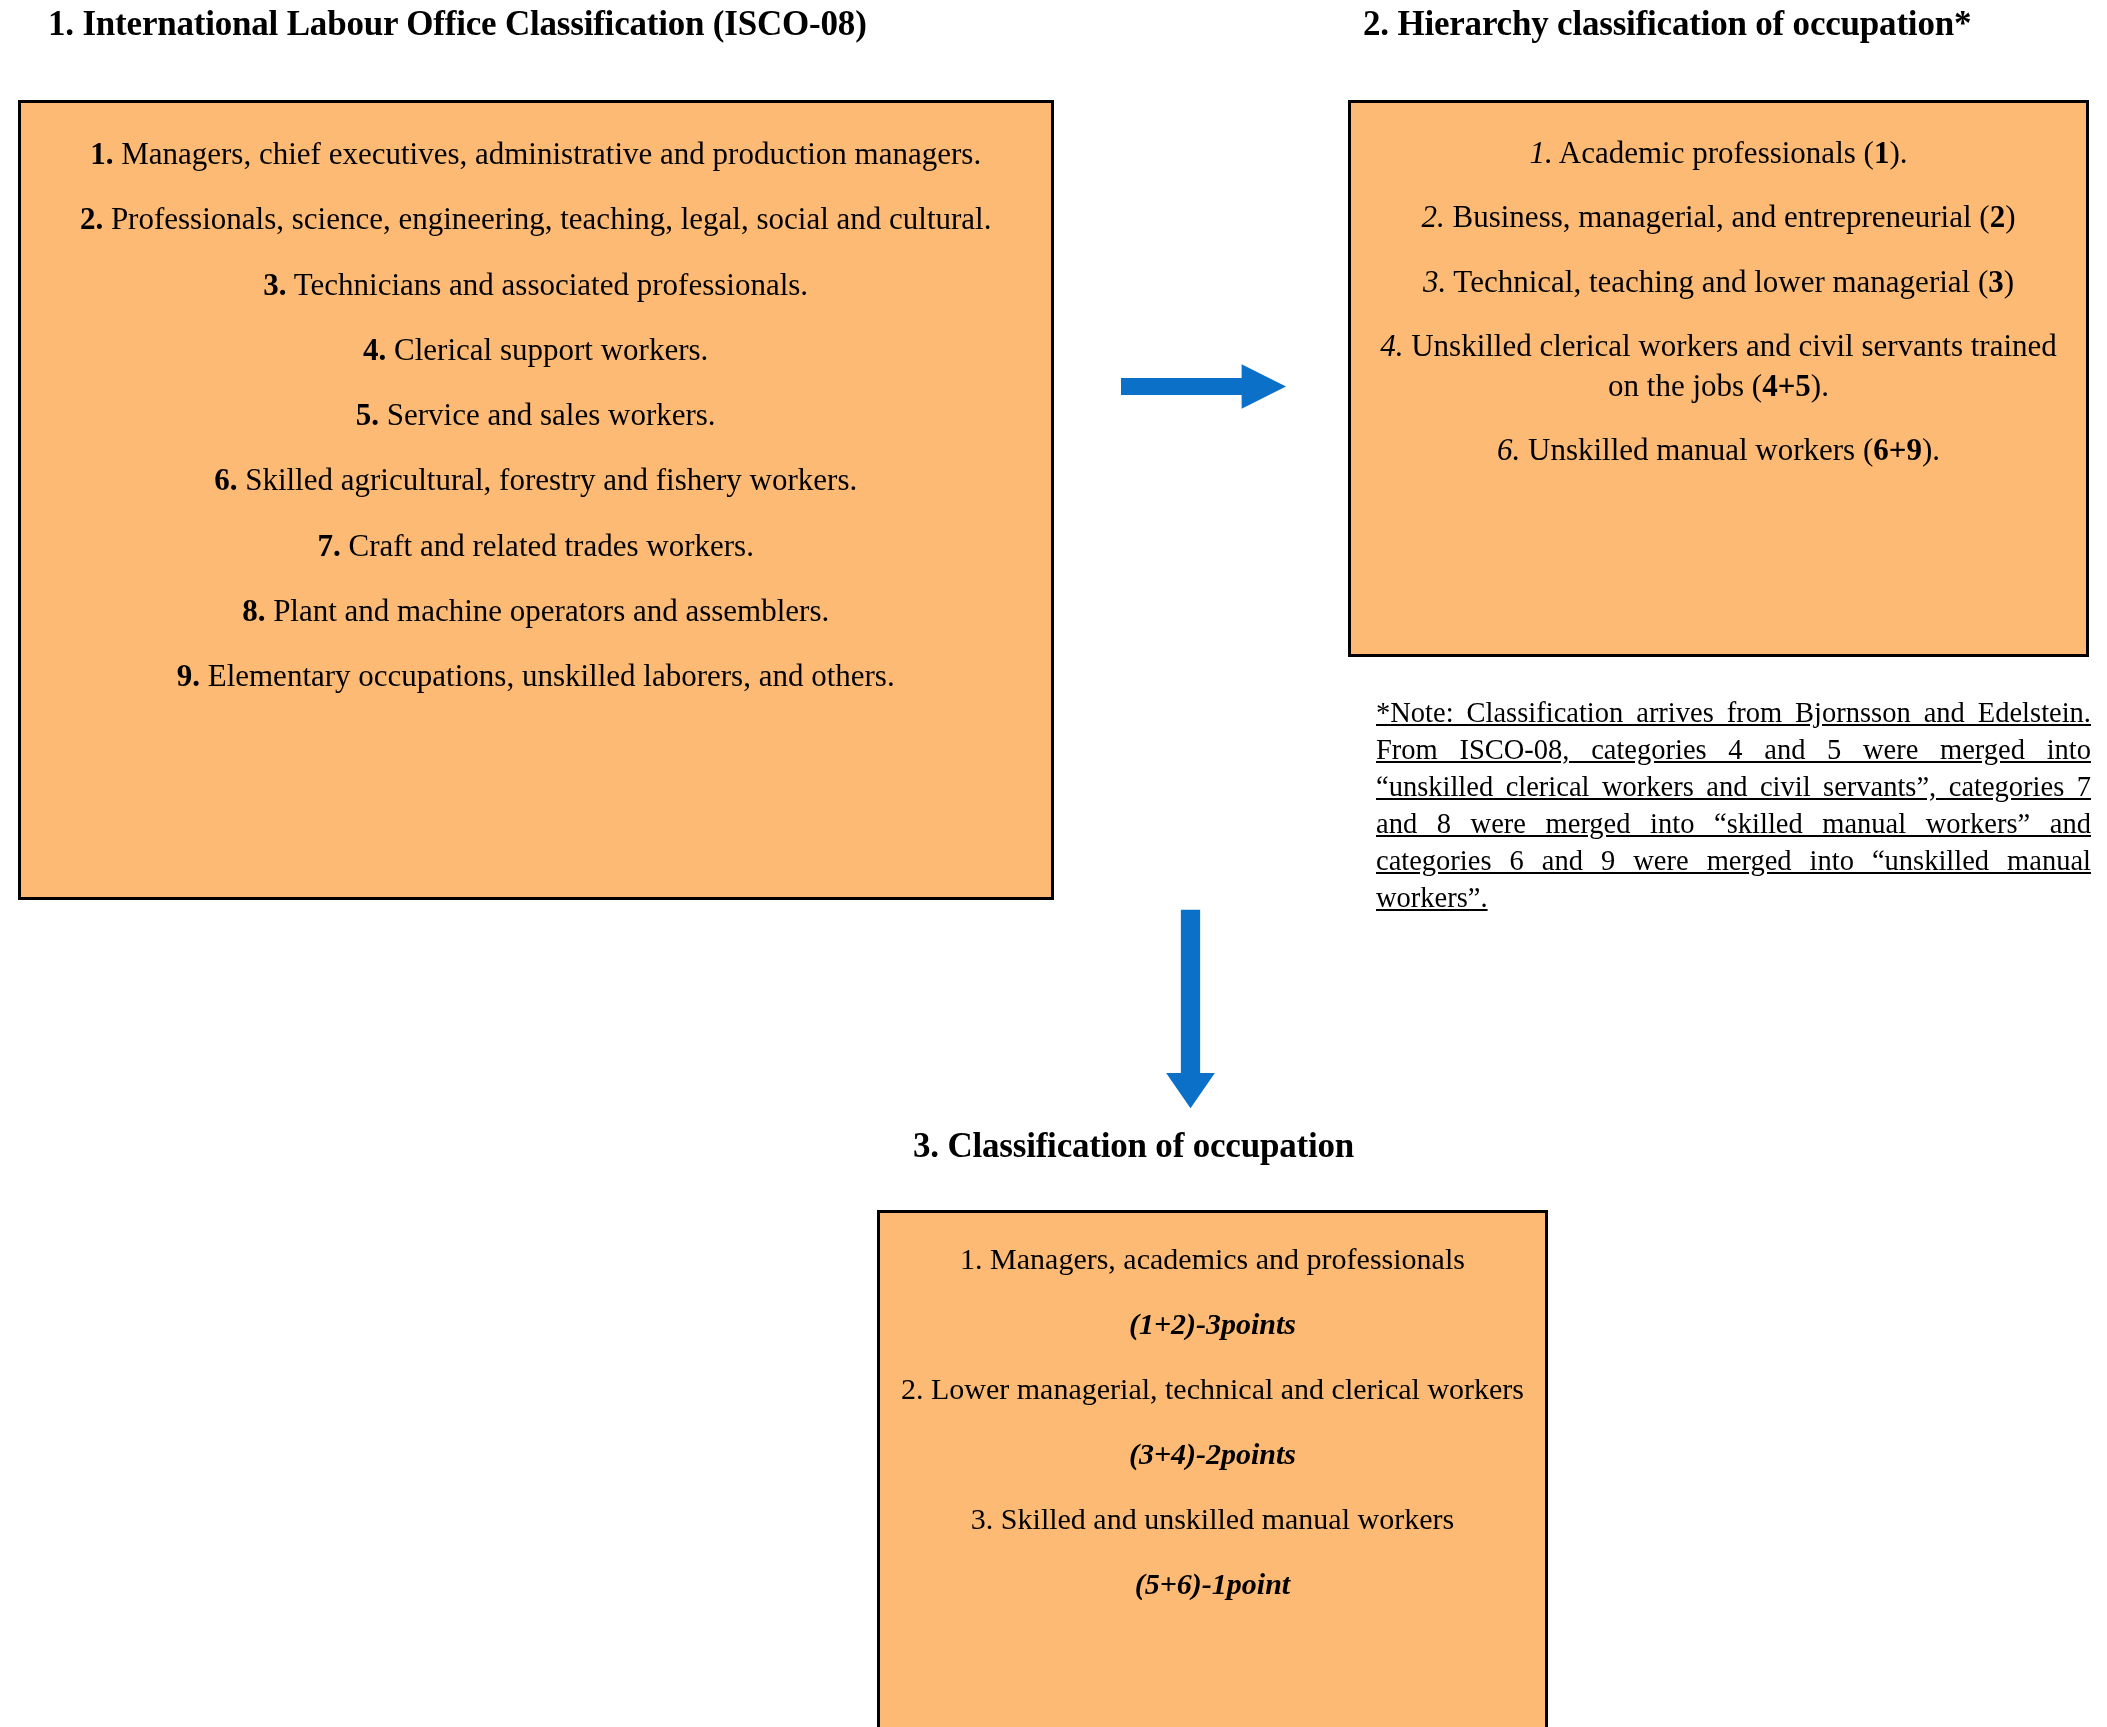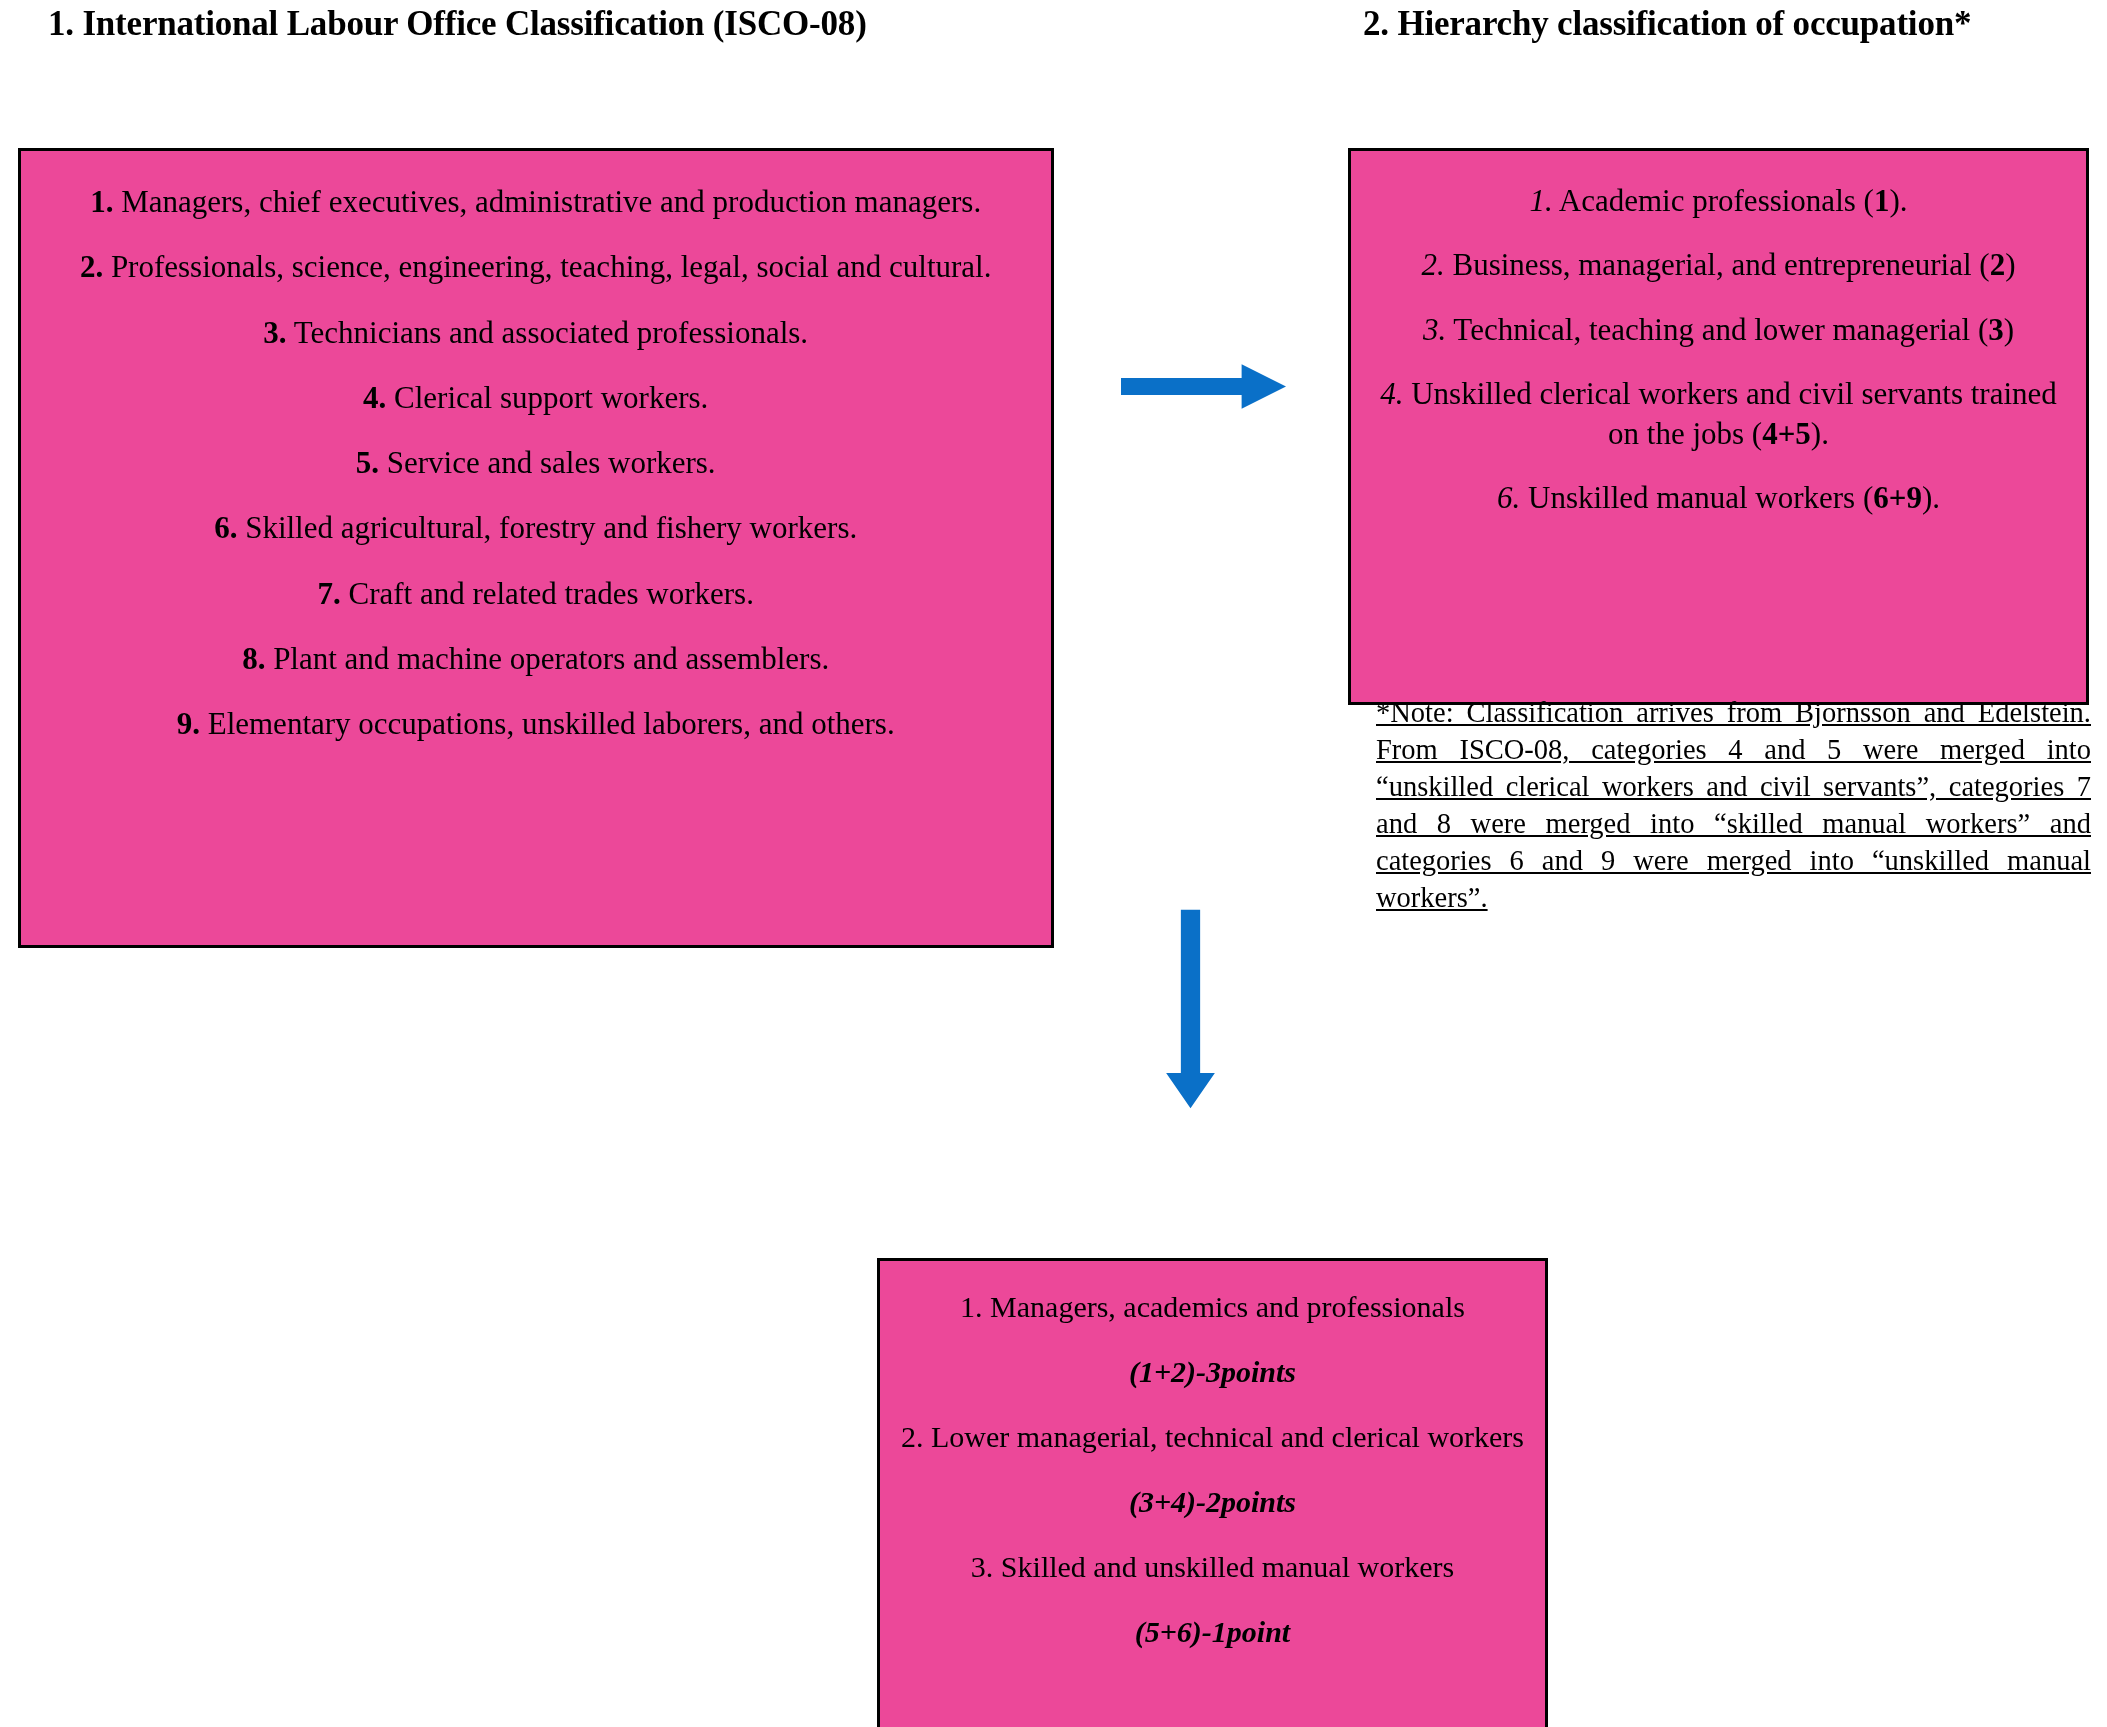--- a/index.html
+++ b/index.html
@@ -25,22 +25,21 @@
     font-size: 35px;
     line-height: 1.05;
     letter-spacing: -0.2px;
     white-space: nowrap;
   }
 
   .framebox {
     position: absolute;
     border: 3.4px solid #000000;
     box-sizing: border-box;
-    background: #ec4899;
-    margin-top: 48px;
+    background: #fdba74;
   }
 
   .boxinner {
     position: absolute;
     left: 0;
     top: 0;
     width: 100%;
     height: 100%;
     box-sizing: border-box;
     display: flex;
@@ -166,20 +165,21 @@
       <polygon points="0,26 212,26 212,2 290,41 212,80 212,56 0,56" fill="#0a70c8"></polygon>
     </svg>
   </div>
 
   <div class="arrow-v" style="left:1165px; top:909px; width:51px; height:200px;">
     <svg width="51" height="200" viewBox="0 0 90 350" xmlns="http://www.w3.org/2000/svg">
       <polygon points="28,0 62,0 62,288 88,288 45,350 2,288 28,288" fill="#0a70c8"></polygon>
     </svg>
   </div>
 
+  <div class="heading" style="left:913px; top:1128px;">3. Classification of occupation</div>
 
   <div class="framebox" id="box3">
     <div class="boxinner">
       <div class="entry">1. Managers, academics and professionals</div>
       <div class="entry points">(1+2)-3points</div>
       <div class="entry">2. Lower managerial, technical and clerical workers</div>
       <div class="entry points">(3+4)-2points</div>
       <div class="entry">3. Skilled and unskilled manual workers</div>
       <div class="entry points">(5+6)-1point</div>
     </div>

